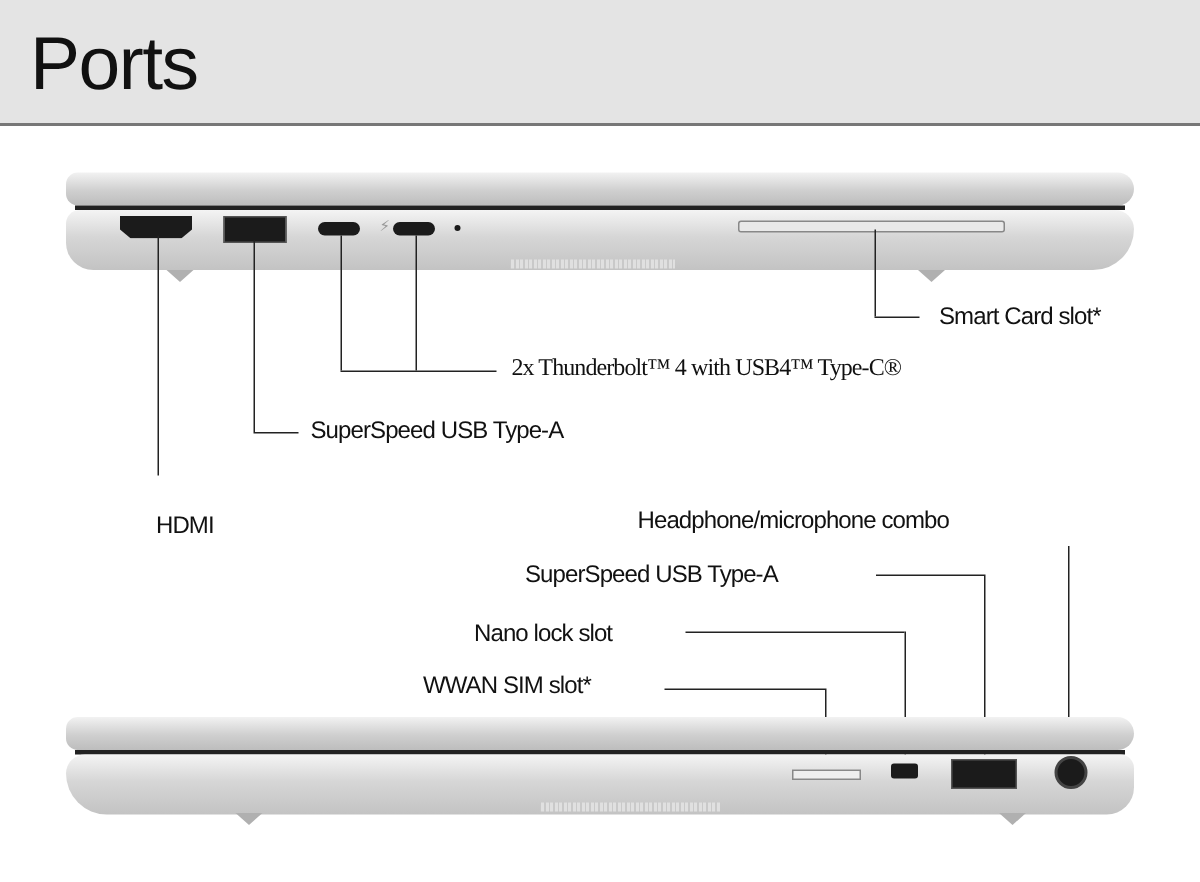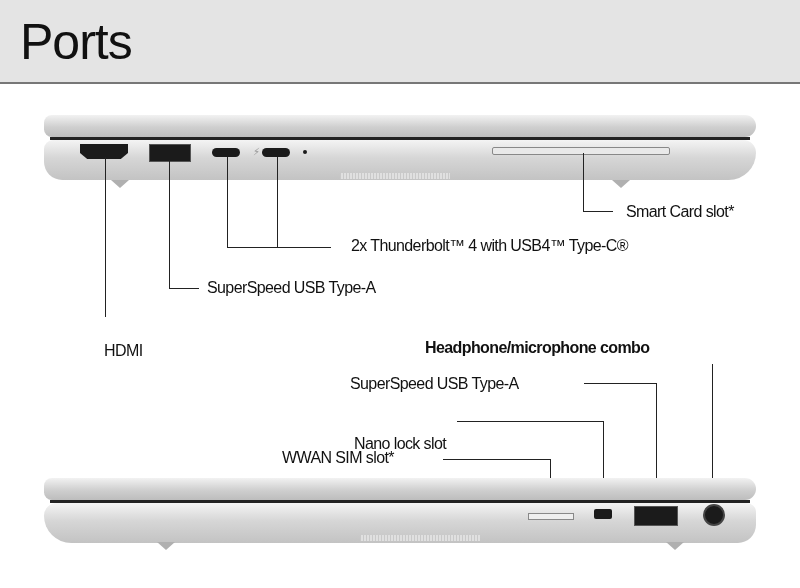--- a/index.html
+++ b/index.html
@@ -38,37 +38,37 @@
   <div style="position:absolute;left:492px;top:147px;width:176px;height:6px;border:1px solid #888;border-radius:2px;background:#e9e9e9;"></div>
 </div>
 
 <div class="ln" style="left:583px;top:153px;width:1px;height:58px;"></div>
 <div class="ln" style="left:583px;top:211px;width:30px;height:1px;"></div>
 <div class="lbl" style="left:626px;top:201px;">Smart Card slot*</div>
 
 <div class="ln" style="left:227px;top:157px;width:1px;height:90px;"></div>
 <div class="ln" style="left:277px;top:157px;width:1px;height:90px;"></div>
 <div class="ln" style="left:227px;top:247px;width:104px;height:1px;"></div>
-<div class="lbl" style="left:351px;top:235px;">2x Thunderbolt™ 4 with USB4™ Type-C®</div>
+<div class="lbl" style="left:341px;top:235px;font-family:Liberation Serif, serif;">2x Thunderbolt™ 4 with USB4™ Type-C®</div>
 
 <div class="ln" style="left:169px;top:160px;width:1px;height:128px;"></div>
 <div class="ln" style="left:169px;top:288px;width:30px;height:1px;"></div>
 <div class="lbl" style="left:207px;top:277px;">SuperSpeed USB Type-A</div>
 
 <div class="ln" style="left:105px;top:157px;width:1px;height:160px;"></div>
 <div class="lbl" style="left:104px;top:340px;">HDMI</div>
 
-<div class="lbl" style="left:425px;top:337px;font-weight:bold;">Headphone/microphone combo</div>
+<div class="lbl" style="left:425px;top:337px;">Headphone/microphone combo</div>
 <div class="ln" style="left:712px;top:364px;width:1px;height:134px;"></div>
 
 <div class="lbl" style="left:350px;top:373px;">SuperSpeed USB Type-A</div>
 <div class="ln" style="left:584px;top:383px;width:72px;height:1px;"></div>
 <div class="ln" style="left:656px;top:383px;width:1px;height:122px;"></div>
 
-<div class="lbl" style="left:316px;top:433px;margin-left:38px;">Nano lock slot</div>
+<div class="lbl" style="left:316px;top:412px;">Nano lock slot</div>
 <div class="ln" style="left:457px;top:421px;width:146px;height:1px;"></div>
 <div class="ln" style="left:603px;top:421px;width:1px;height:90px;"></div>
 
 <div class="lbl" style="left:282px;top:447px;text-align:right;">WWAN SIM slot*</div>
 <div class="ln" style="left:443px;top:459px;width:107px;height:1px;"></div>
 <div class="ln" style="left:550px;top:459px;width:1px;height:56px;"></div>
 
 <div>
   <div class="lid" style="left:44px;top:478px;width:712px;height:22px;"></div>
   <div class="gap" style="left:50px;top:500px;width:700px;"></div>

